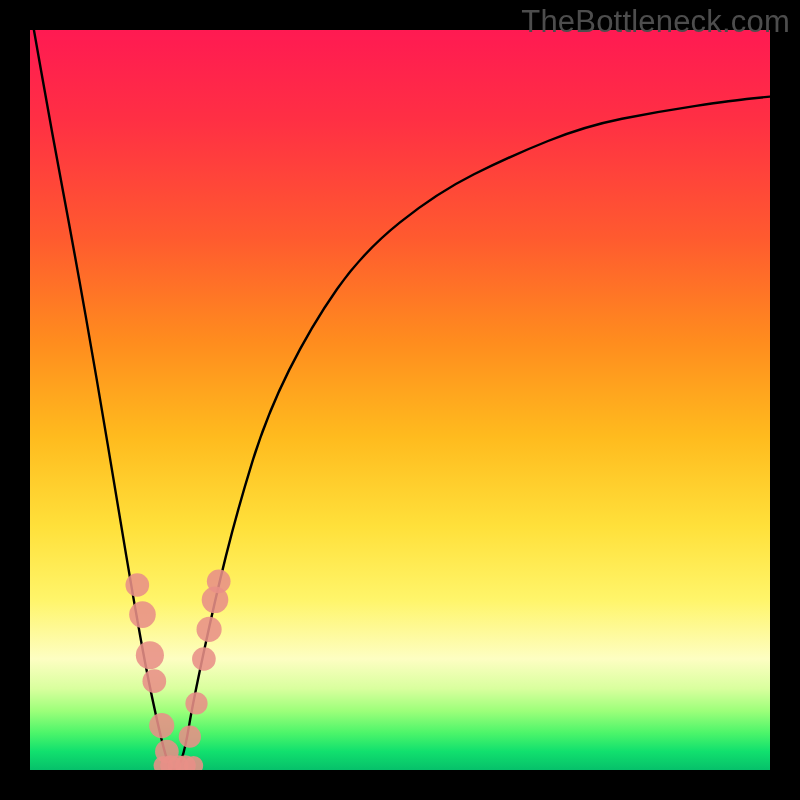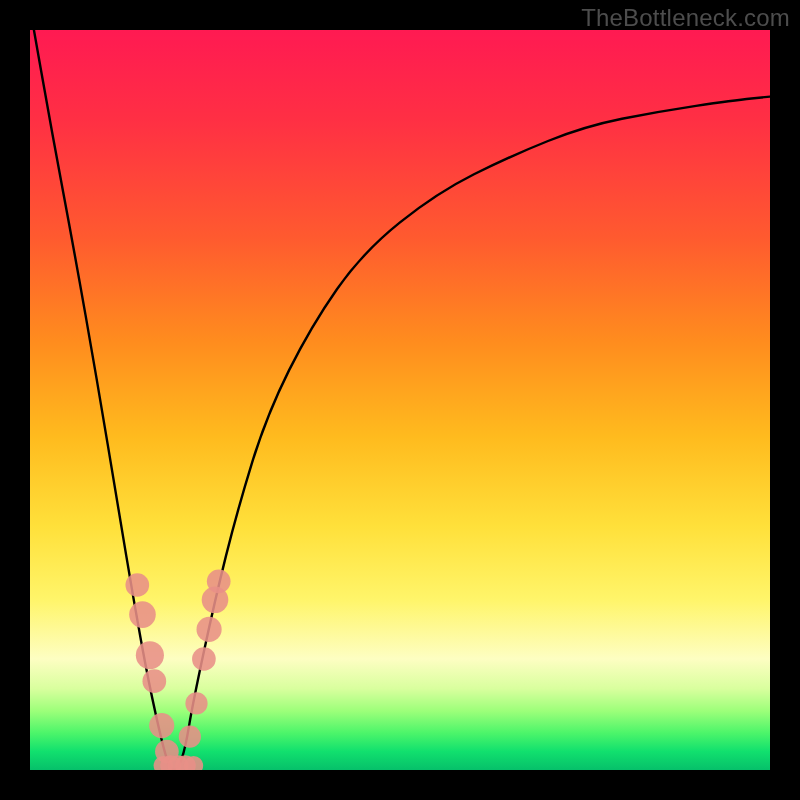--- a/index.html
+++ b/index.html
@@ -45,21 +45,21 @@
       #4cf56a 95%,
       #11e06e 97.5%,
       #06c06a 100%
     );
   }
   .watermark {
     position: absolute;
     top: 4px;
     right: 10px;
     color: #4d4d4d;
-    font-size: 24px;
+    font-size: 31px;
     font-weight: 500;
     letter-spacing: 0.2px;
     user-select: none;
   }
   svg.curve {
     position: absolute;
     inset: 0;
   }
   .dot {
     fill: #e88f88;

